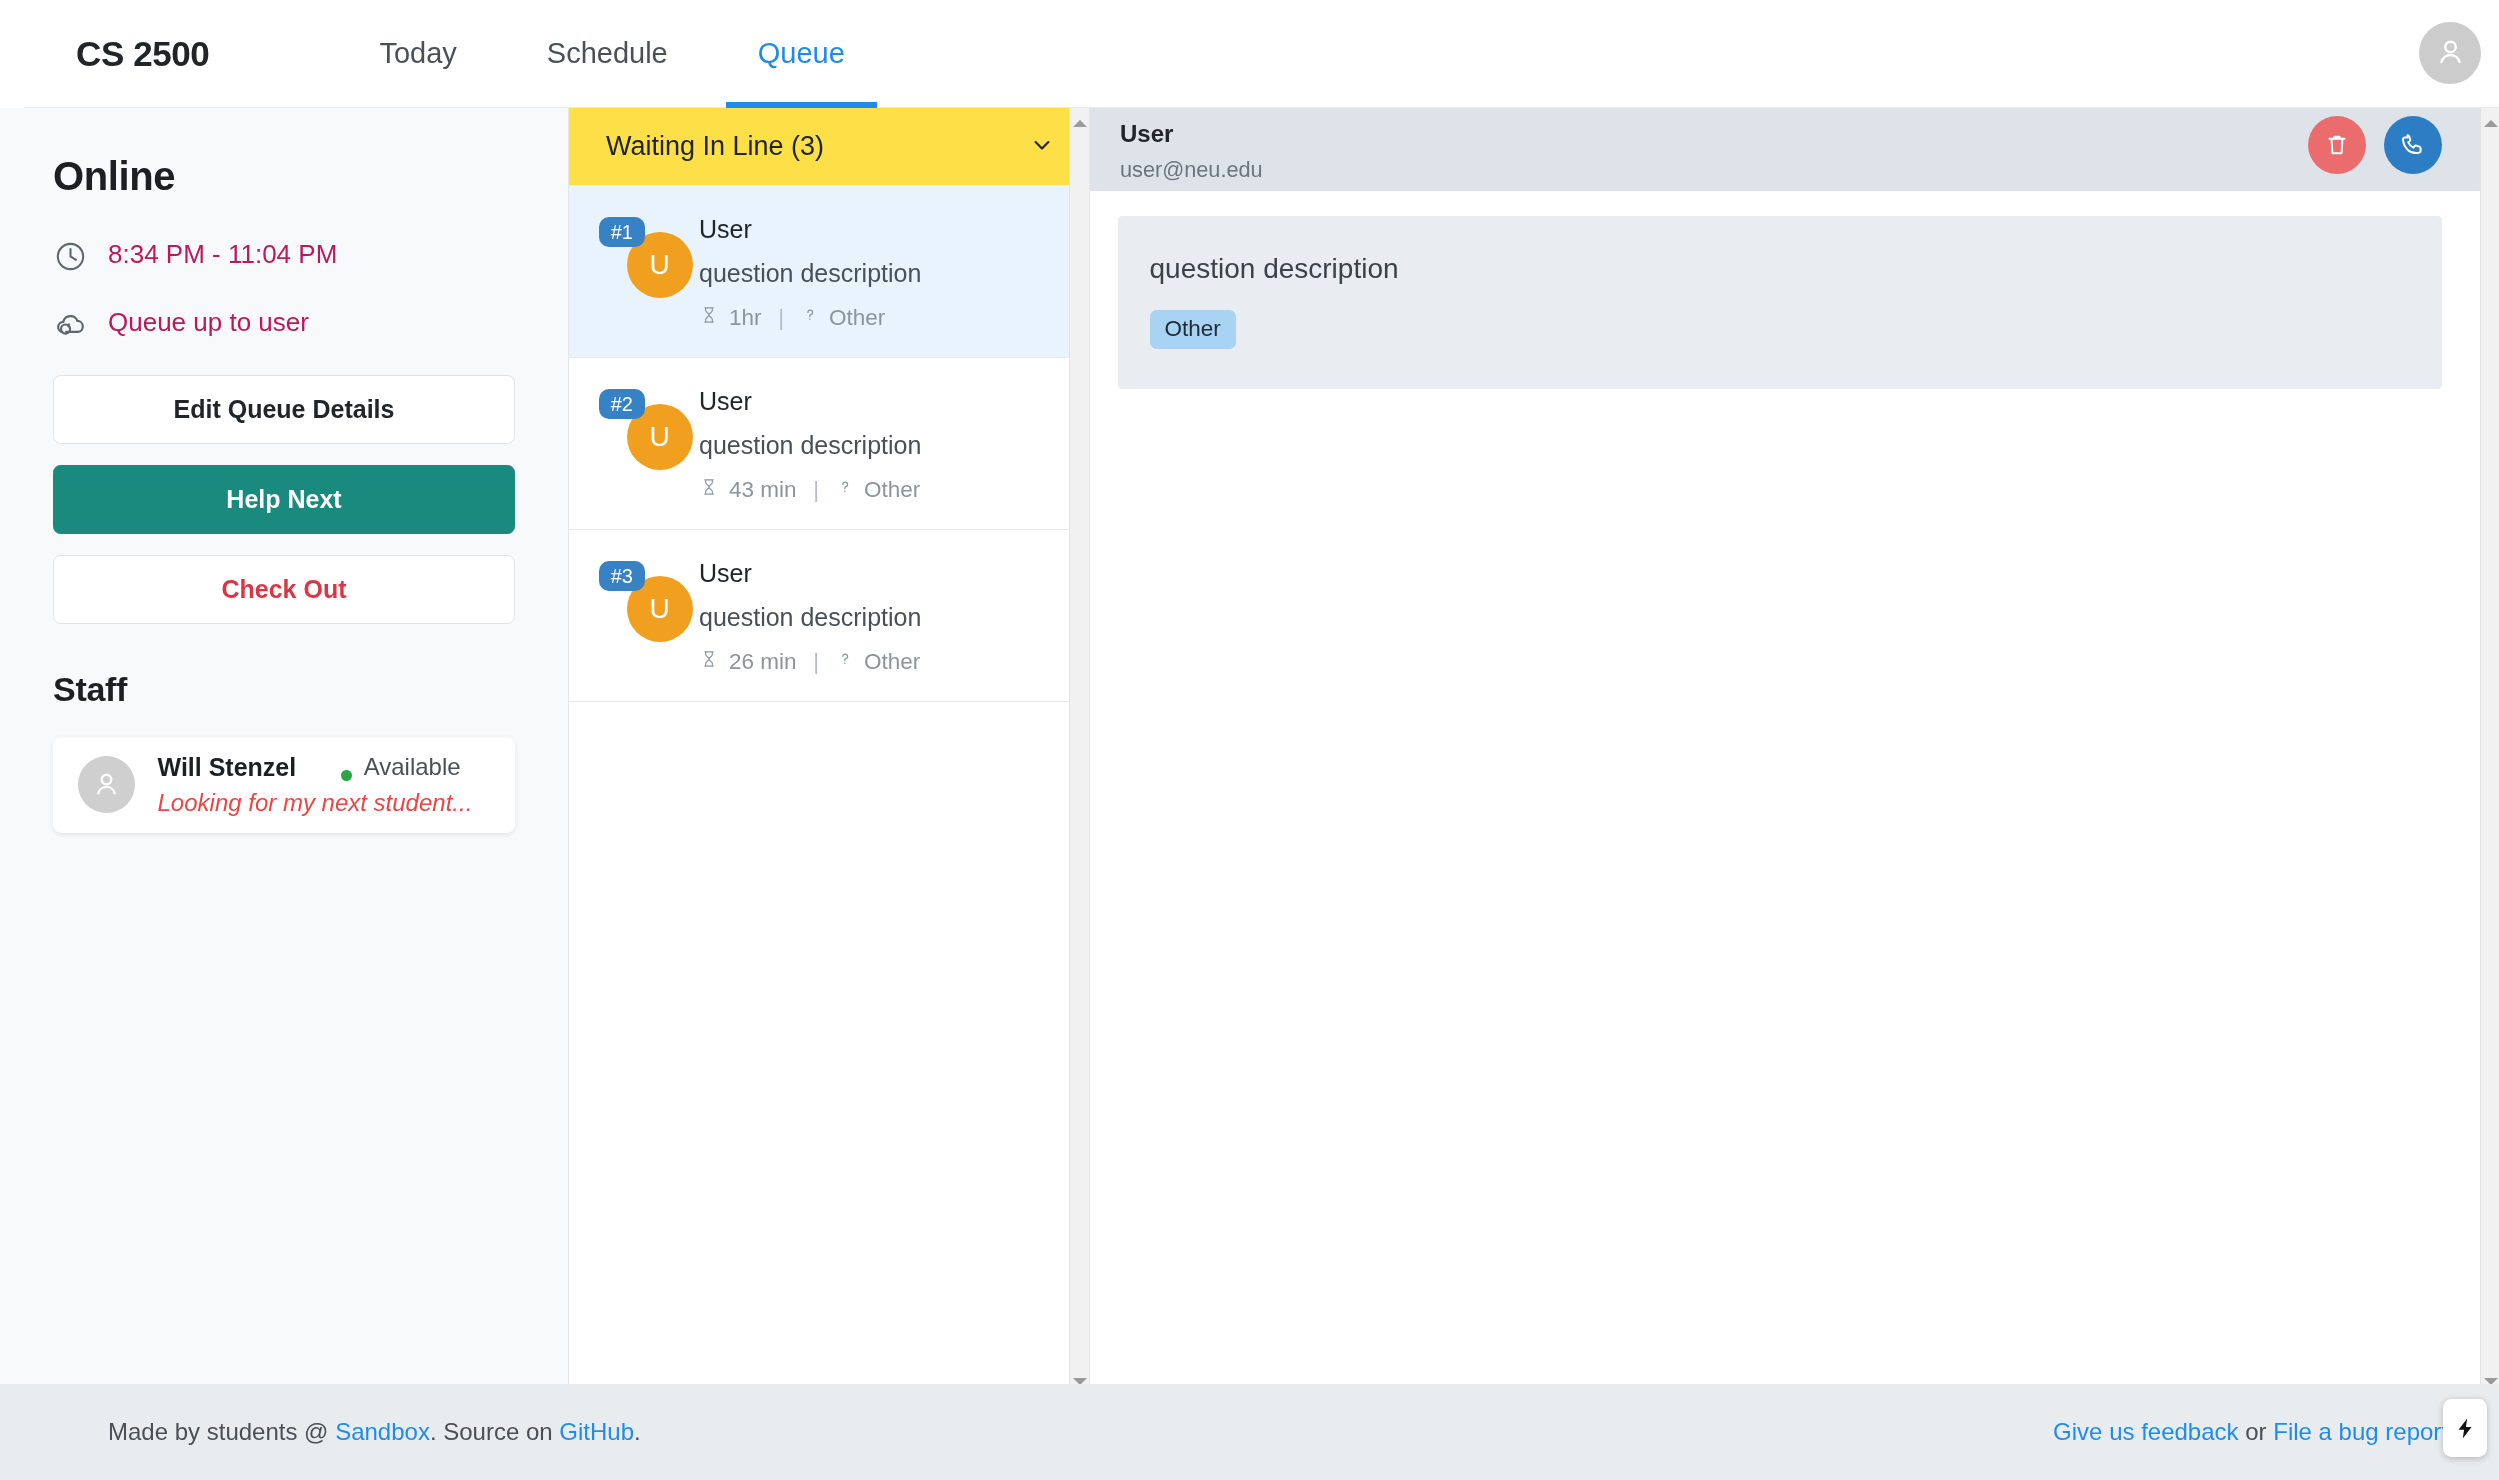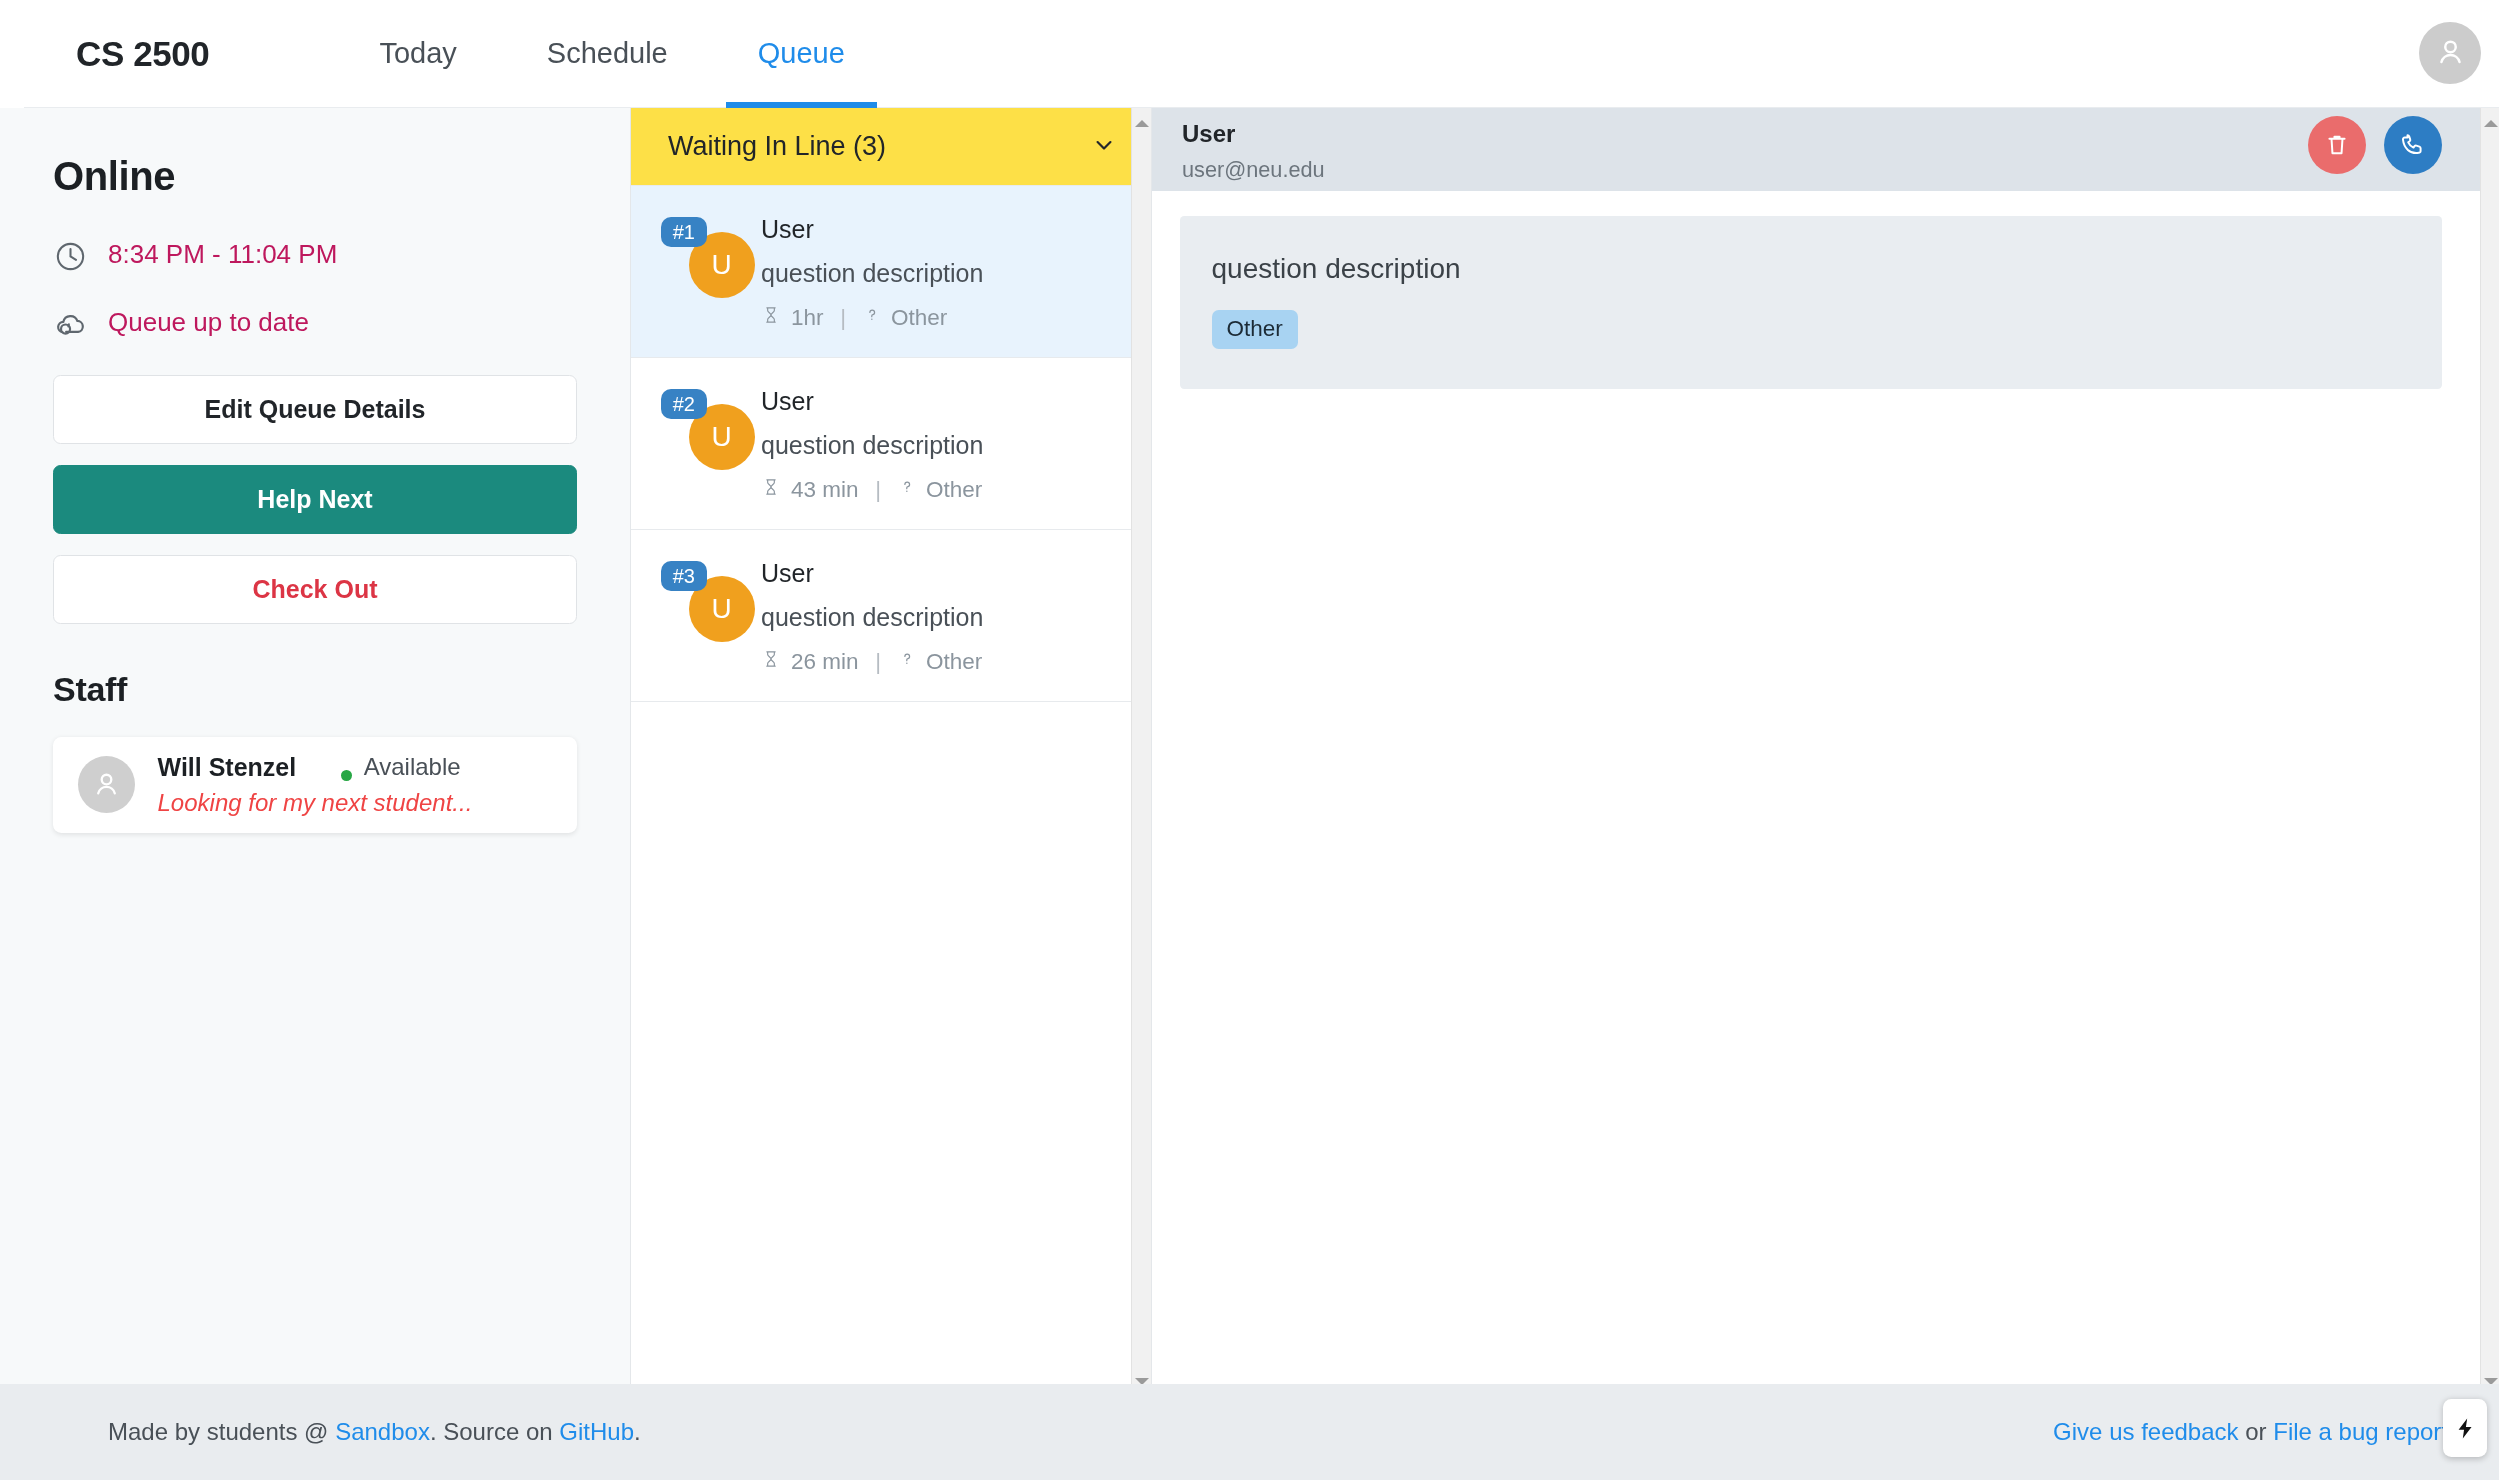--- a/index.html
+++ b/index.html
@@ -59,21 +59,21 @@
   .page {
     position: absolute;
     top: 108px; left: 0;
     width: 2500px;
     height: 1288px;
     display: flex;
   }
 
   
   .sidebar {
-    width: 631px;
+    width: 569px;
     background: #f7f9fa;
     border-right: 1.7px solid #e4e7ea;
     padding: 46px 53px 0 53px;
   }
   .status-title {
     font-size: 40px;
     font-weight: 700;
     color: #1c2024;
     letter-spacing: -0.4px;
     margin-bottom: 40px;
@@ -349,21 +349,21 @@
     </div>
 
     <div class="info-row">
       <span class="ic">
         <svg width="35" height="35" viewBox="0 0 24 24">
           <path d="M6.6 17.3a3.6 3.6 0 0 1 .5-7.16 5 5 0 0 1 9.6-.6 3.8 3.8 0 0 1 .5 7.56H9" fill="none" stroke="#5f676e" stroke-width="1.5" stroke-linecap="round"></path>
           <circle cx="8.6" cy="15.1" r="3.1" fill="none" stroke="#5f676e" stroke-width="1.5"></circle>
           <path d="M10.5 13.4l.4-1.5" fill="none" stroke="#5f676e" stroke-width="1.4" stroke-linecap="round"></path>
         </svg>
       </span>
-      <span>Queue up to date</span>
+      <span>Queue up to user</span>
     </div>
 
     <div class="btn">Edit Queue Details</div>
     <div class="btn btn-primary">Help Next</div>
     <div class="btn btn-danger">Check Out</div>
 
     <div class="section-title">Staff</div>
 
     <div class="staff-card">
       <div class="staff-avatar">

